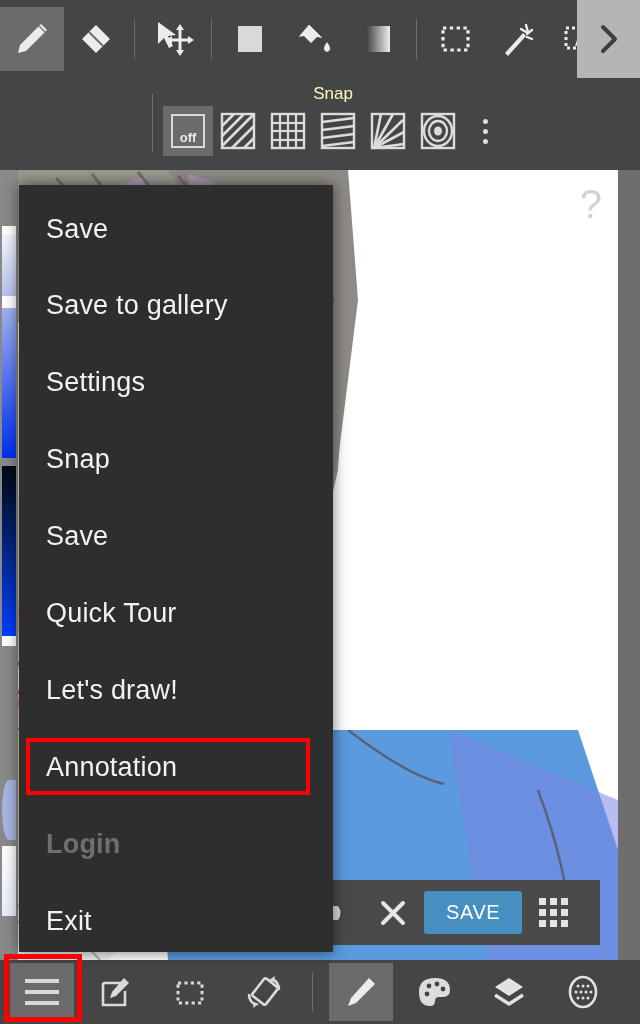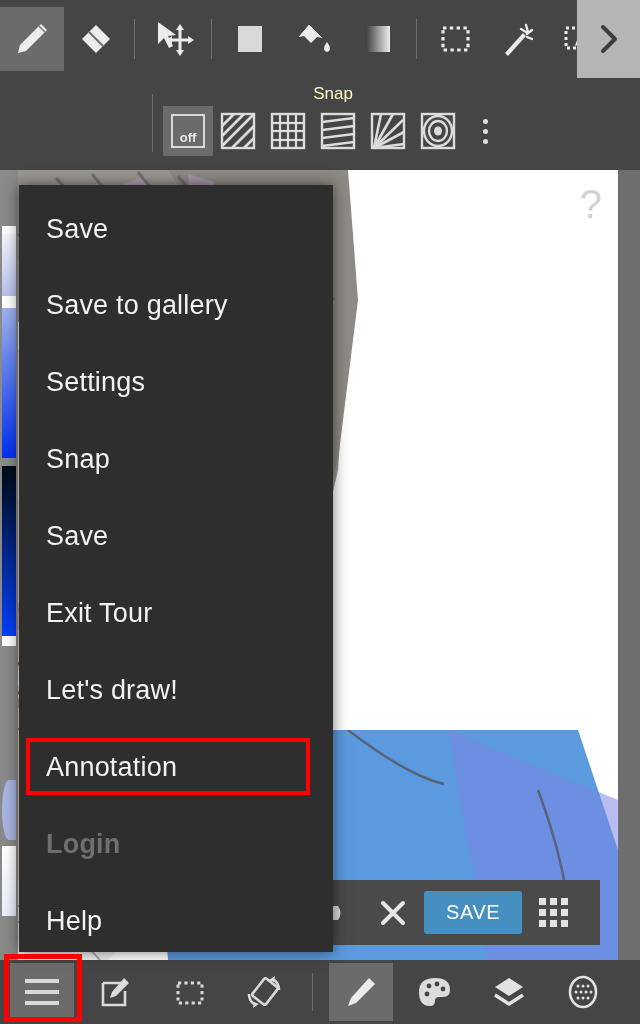--- a/index.html
+++ b/index.html
@@ -467,25 +467,25 @@
       </div>
     </div>
   </div>
 
   <div class="menu-panel">
     <div class="menu-item" style="top:14px">Save</div>
     <div class="menu-item" style="top:90px">Save to gallery</div>
     <div class="menu-item" style="top:167px">Settings</div>
     <div class="menu-item" style="top:244px">Snap</div>
     <div class="menu-item" style="top:321px">Save</div>
-    <div class="menu-item" style="top:398px">Exit Tour</div>
+    <div class="menu-item" style="top:398px">Quick Tour</div>
     <div class="menu-item" style="top:552px">Annotation</div>
     <div class="menu-item" style="top:475px">Let's draw!</div>
     <div class="menu-item disabled" style="top:629px">Login</div>
-    <div class="menu-item" style="top:706px">Help</div>
+    <div class="menu-item" style="top:706px">Exit</div>
 
     <div class="hl-box-annotation" style="top:553px"></div>
   </div>
 
   <div class="toolbar-bottom">
 
     <div class="hamburger-wrap">
       <b></b>
         <b></b>
         <b></b>

